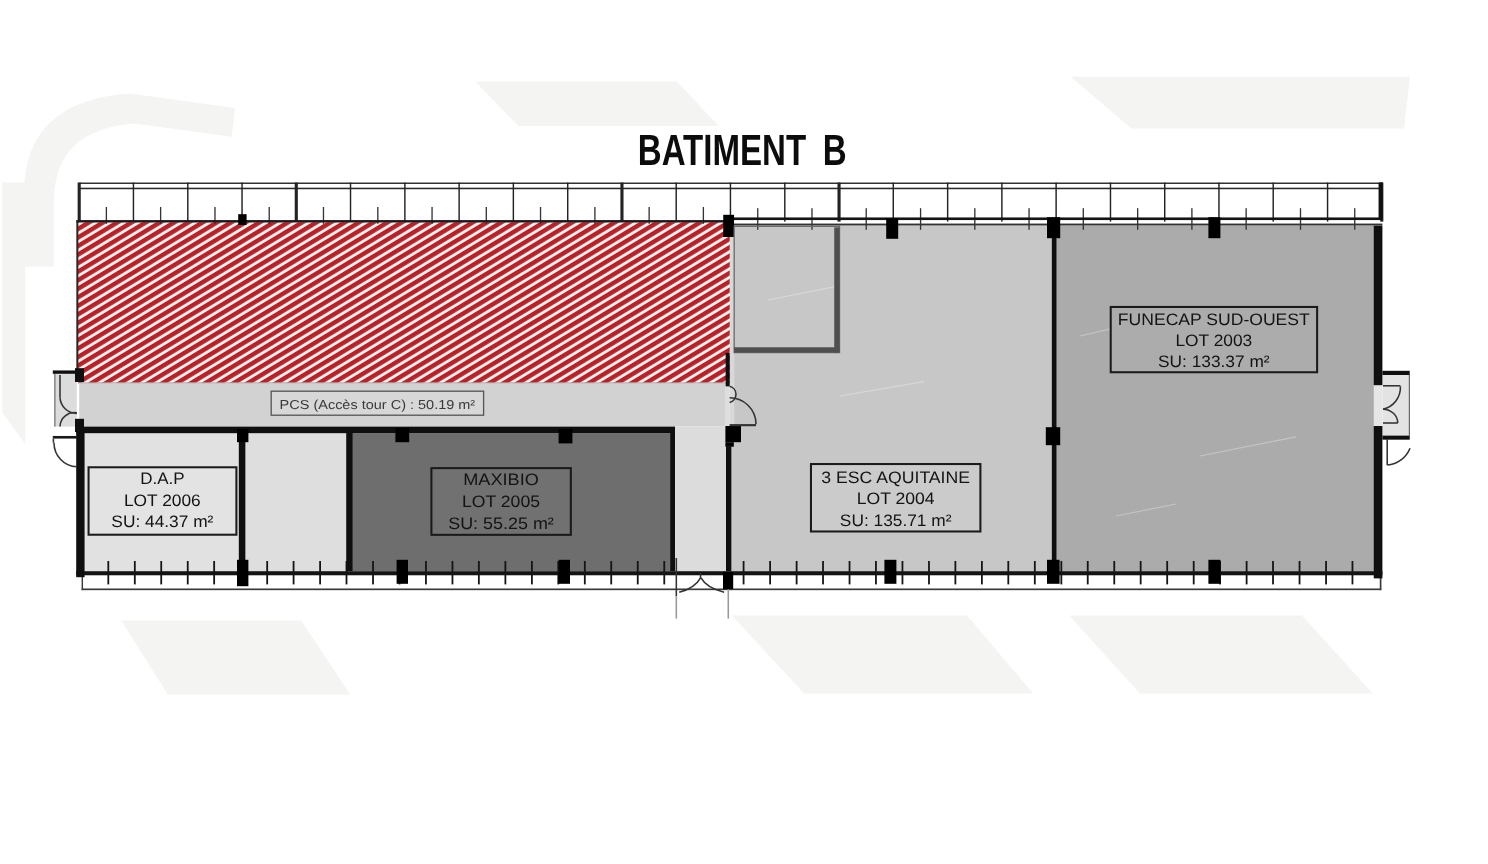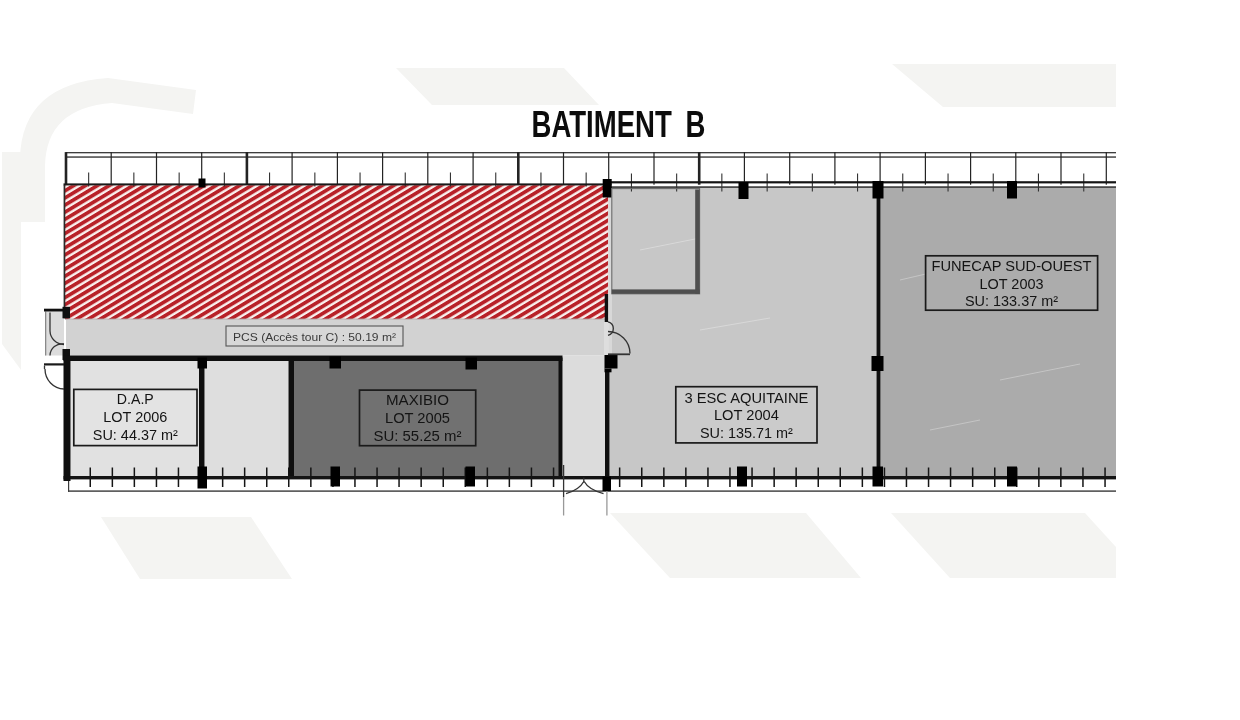--- a/index.html
+++ b/index.html
@@ -1,15 +1,15 @@
 <!DOCTYPE html>
 <html><head><meta charset="utf-8">
 <style>
 html,body{margin:0;padding:0;background:#fff;}
-#pg{position:relative;width:1116px;height:720px;background:#fff;overflow:hidden;}
+#pg{position:relative;width:1240px;height:720px;background:#fff;overflow:hidden;}
 svg{position:absolute;left:0;top:0;filter:blur(0.4px);}
 text{font-family:"Liberation Sans",sans-serif;}
 </style></head>
 <body>
 <div id="pg">
 <svg width="1240" height="720" viewBox="0 0 1240 720">
 <defs>
 <pattern id="hat" width="10" height="6.1" patternUnits="userSpaceOnUse" patternTransform="rotate(-31)">
 <rect width="10" height="6.1" fill="#faf0ee"></rect>
 <rect width="10" height="3.7" fill="#b82128"></rect>

